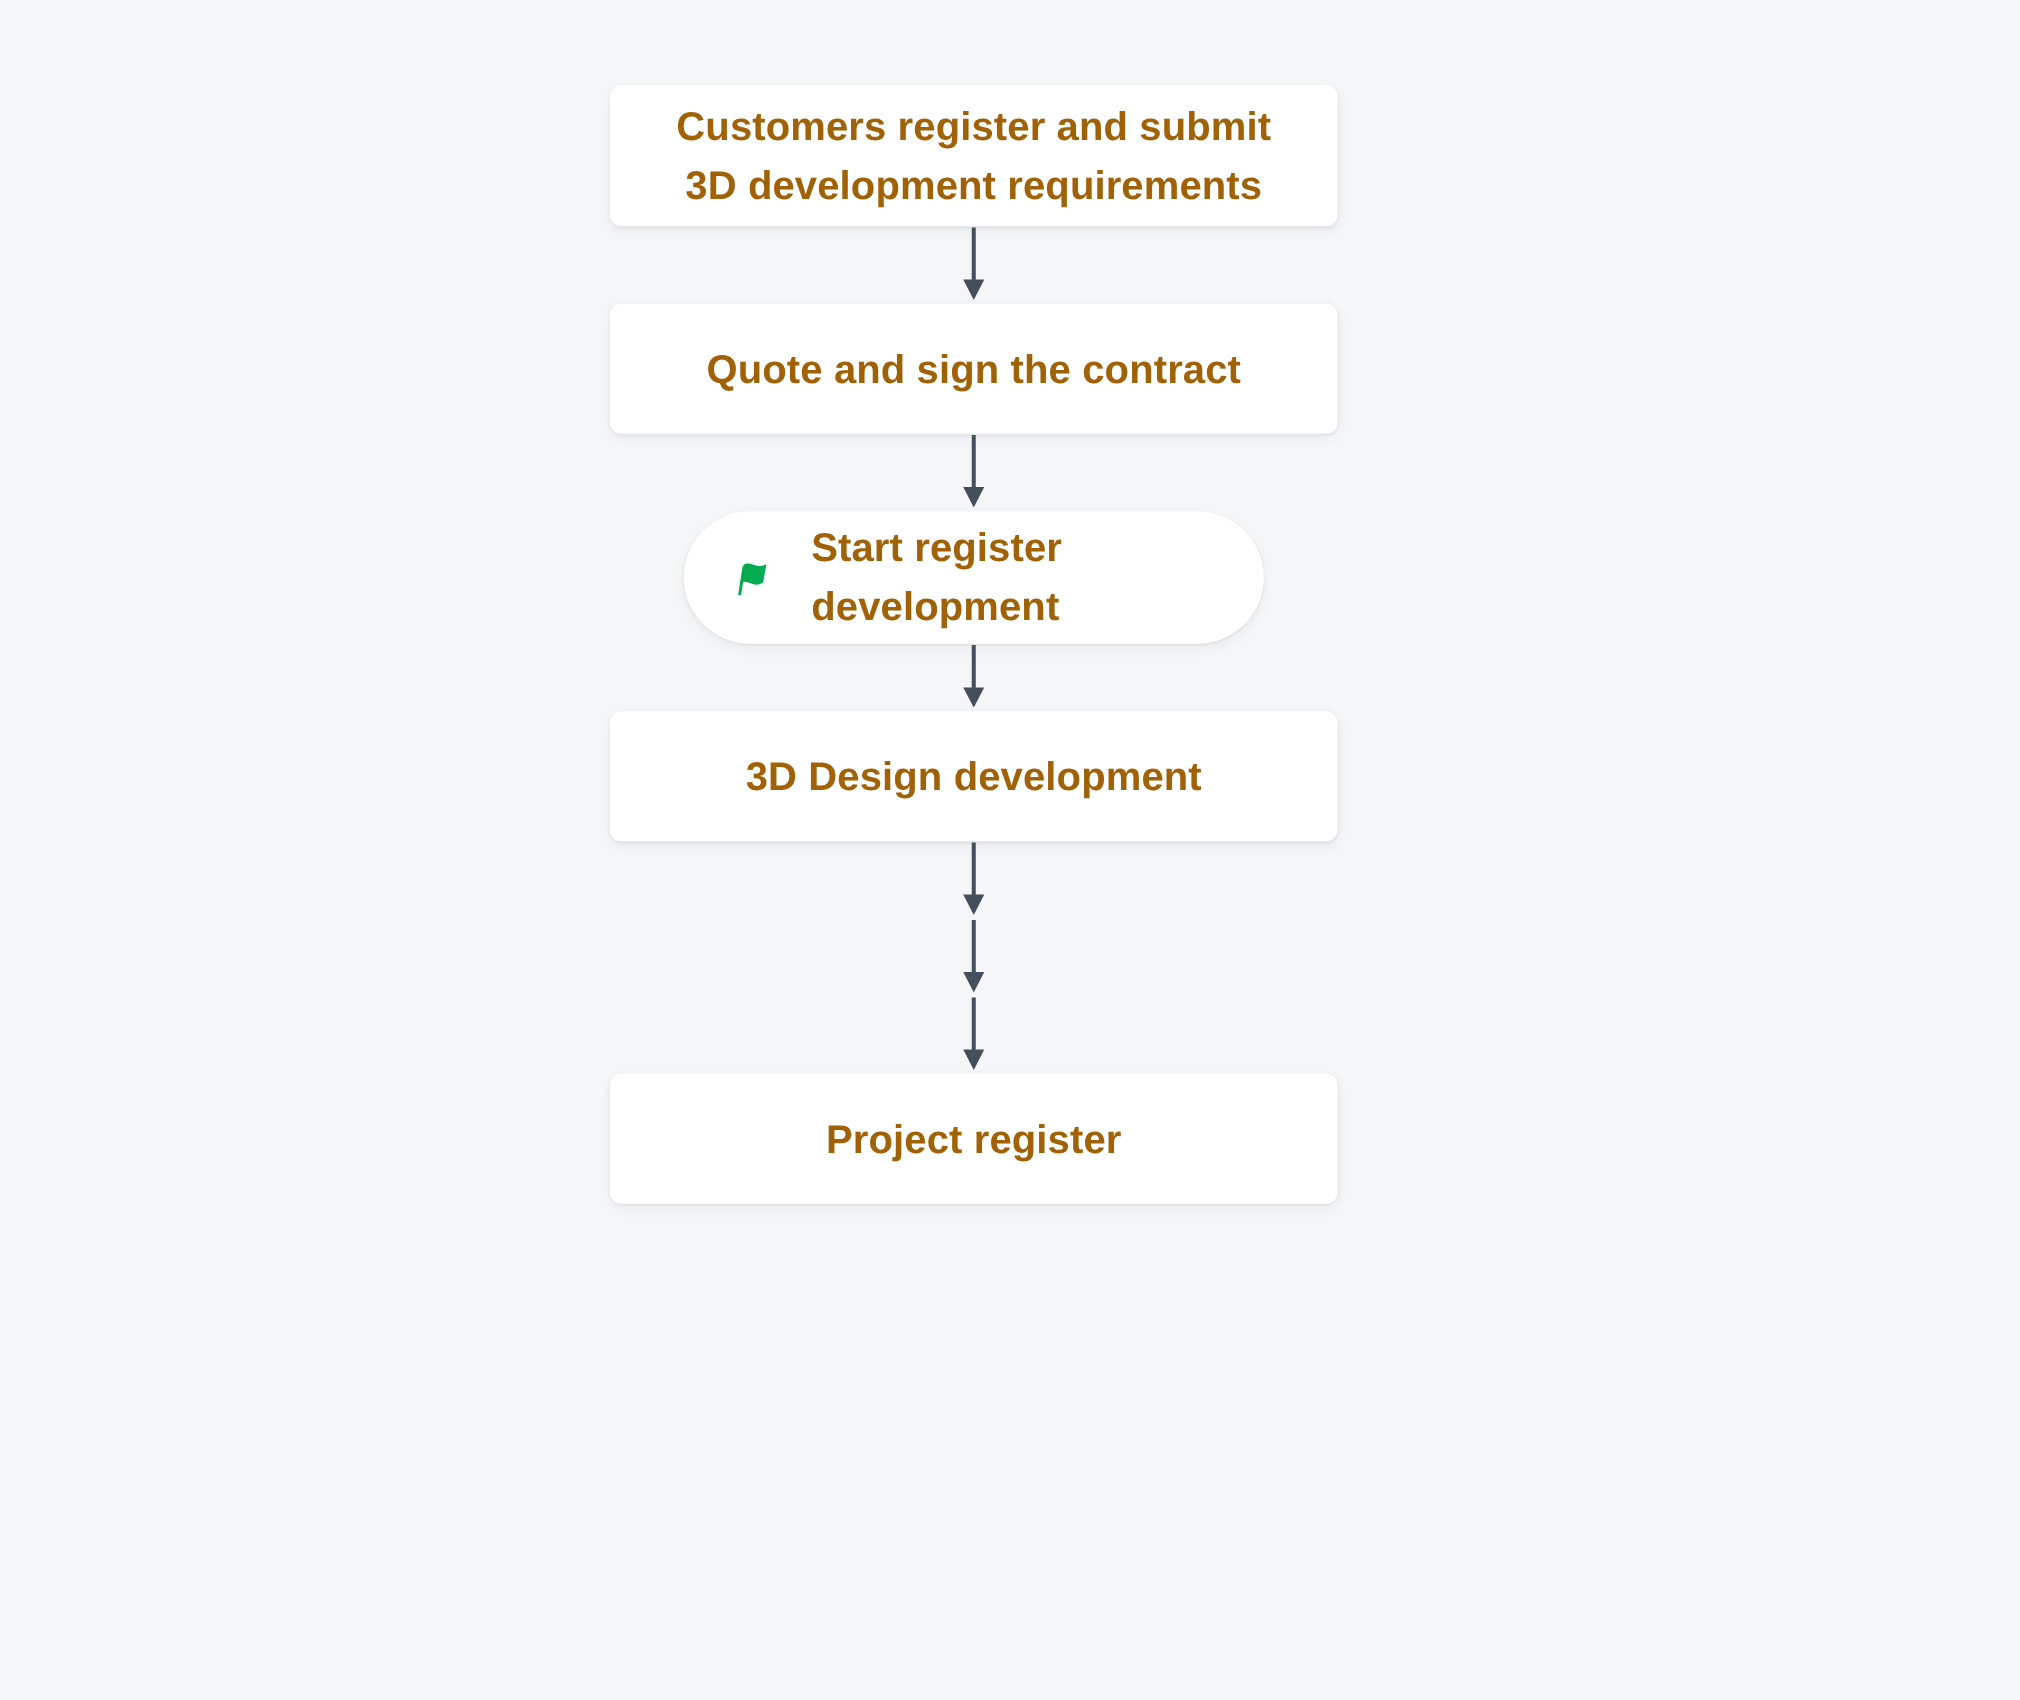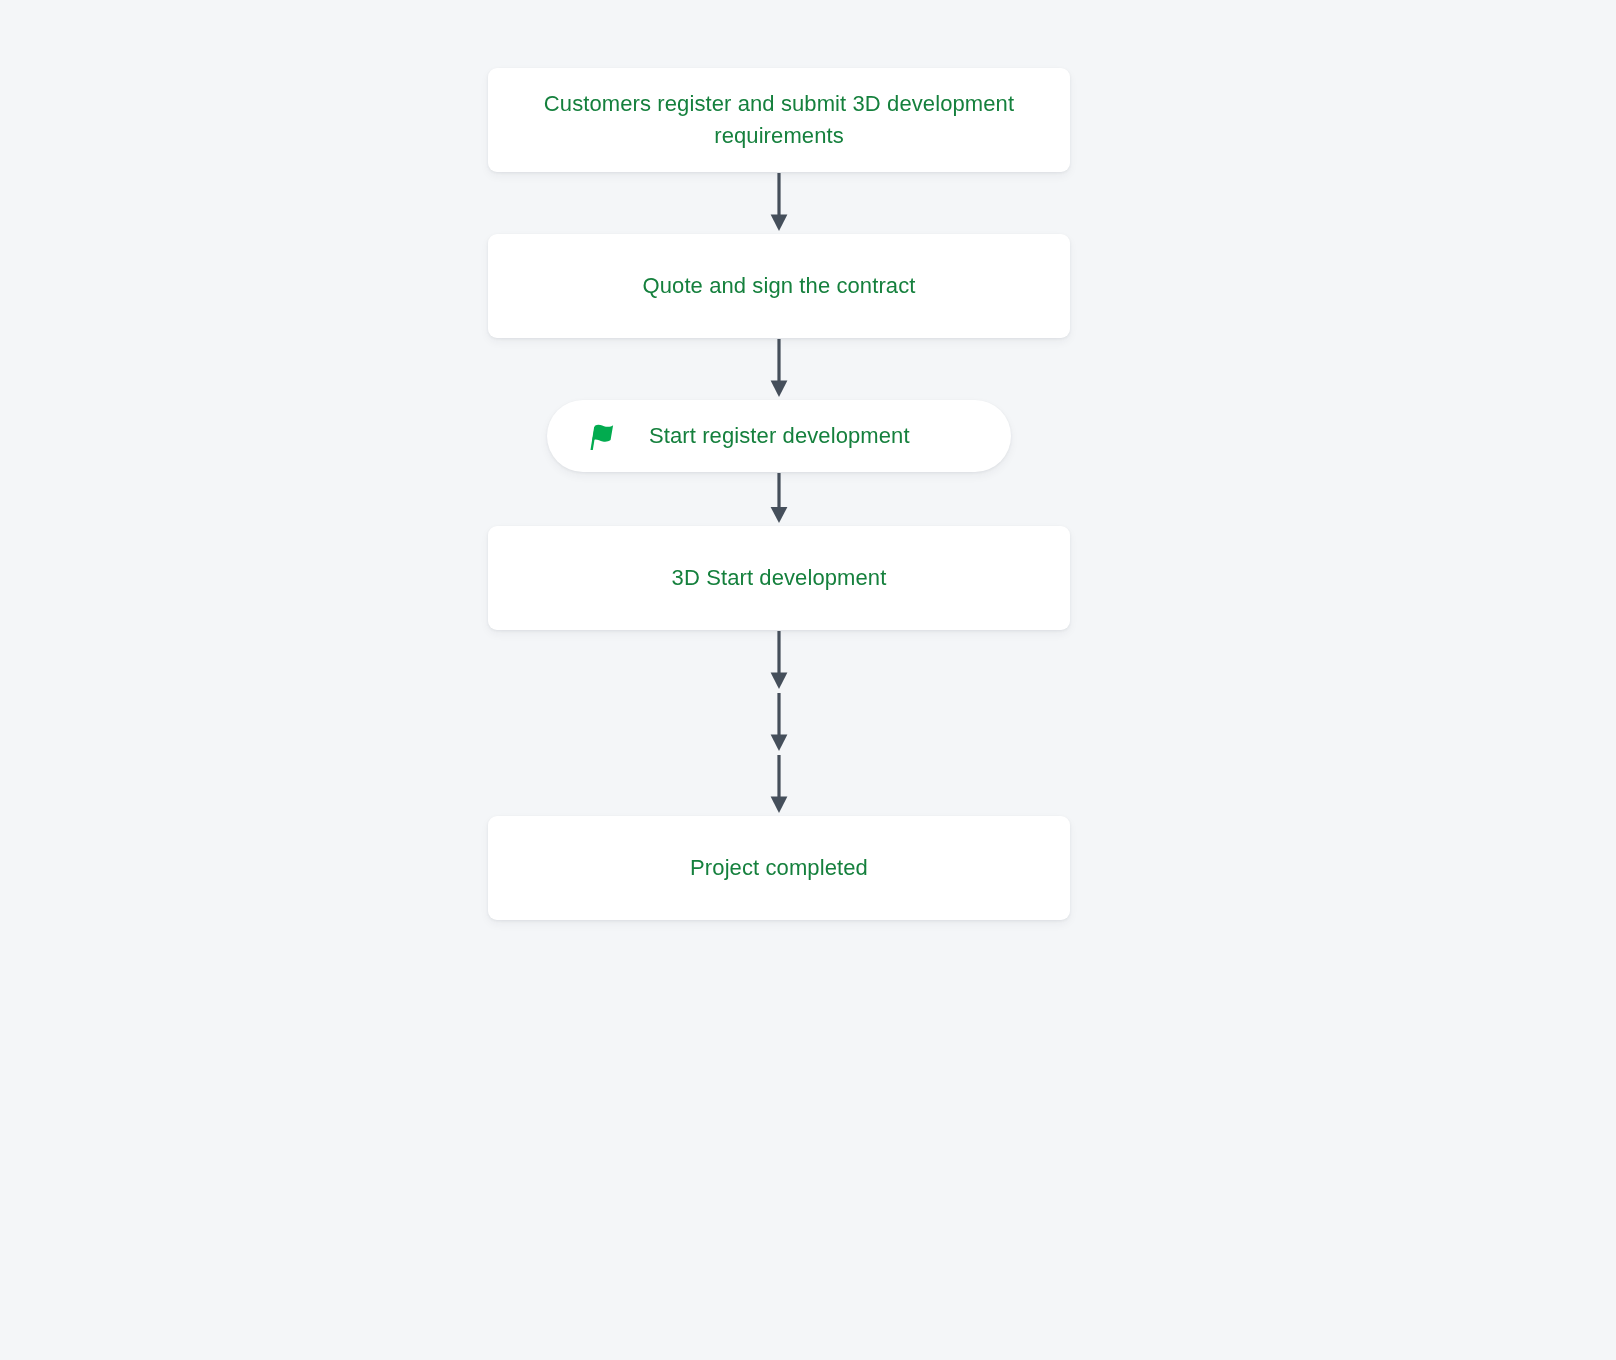--- a/index.html
+++ b/index.html
@@ -39,26 +39,26 @@
     border-radius: 9px;
     box-shadow: 0 1px 3px rgba(31, 41, 55, 0.07),
                 0 4px 10px rgba(31, 41, 55, 0.05);
     display: flex;
     align-items: center;
     justify-content: center;
     padding: 10px 34px;
   }
 
   .node-label {
-    font-size: 22px;
+    font-size: 32px;
     line-height: 1.46;
-    color: #15803d;
+    color: #a16207;
     text-align: center;
     letter-spacing: 0.1px;
-    font-weight: 400;
+    font-weight: 700;
   }
 
   
   .node.pill {
     width: 464px;
     min-height: 72px;
     border-radius: 999px;
     padding: 6px 30px;
     justify-content: flex-start;
   }
@@ -129,38 +129,38 @@
         <span class="node-label">Start register development</span>
       </div>
     </div>
 
     <svg class="connector short" viewBox="0 0 26 54" aria-hidden="true">
       <line x1="13" y1="1" x2="13" y2="37" stroke="#454f5b" stroke-width="3.2"></line>
       <polygon points="13,51 4.6,35 21.4,35" fill="#454f5b"></polygon>
     </svg>
 
     <div class="node">
-      <span class="node-label">3D Start development</span>
+      <span class="node-label">3D Design development</span>
     </div>
 
     <svg class="connector" viewBox="0 0 26 62" aria-hidden="true">
       <line x1="13" y1="1" x2="13" y2="44" stroke="#454f5b" stroke-width="3.2"></line>
       <polygon points="13,59 4.6,42.5 21.4,42.5" fill="#454f5b"></polygon>
     </svg>
 
 
     <svg class="connector" viewBox="0 0 26 62" aria-hidden="true">
       <line x1="13" y1="1" x2="13" y2="44" stroke="#454f5b" stroke-width="3.2"></line>
       <polygon points="13,59 4.6,42.5 21.4,42.5" fill="#454f5b"></polygon>
     </svg>
 
 
     <svg class="connector" viewBox="0 0 26 62" aria-hidden="true">
       <line x1="13" y1="1" x2="13" y2="44" stroke="#454f5b" stroke-width="3.2"></line>
       <polygon points="13,59 4.6,42.5 21.4,42.5" fill="#454f5b"></polygon>
     </svg>
 
     <div class="node">
-      <span class="node-label">Project completed</span>
+      <span class="node-label">Project register</span>
     </div>
 
   </div>
 </div>
 
 </body></html>

